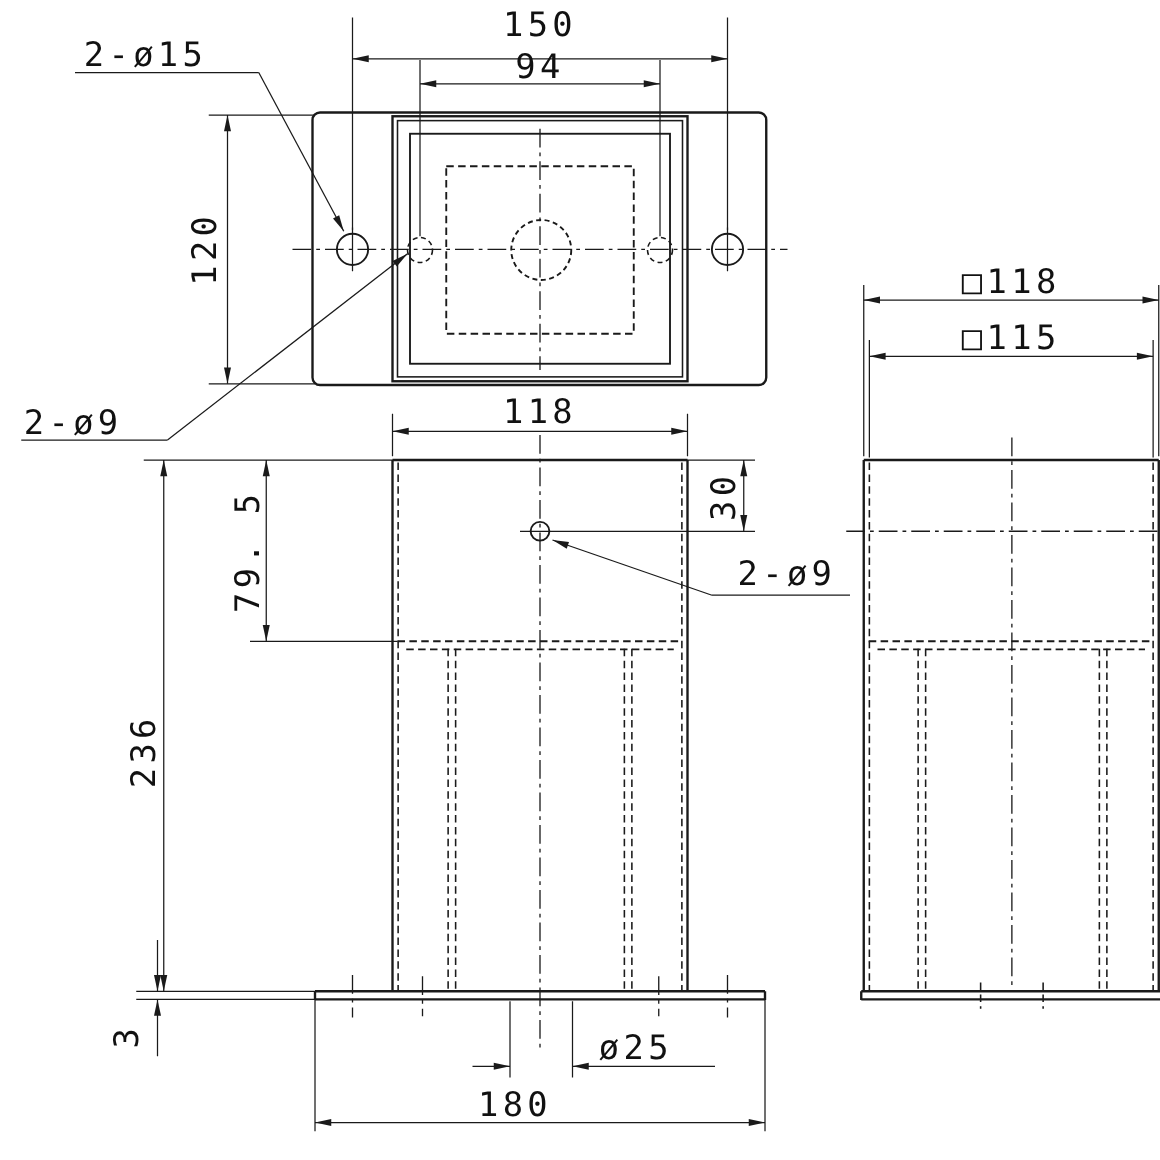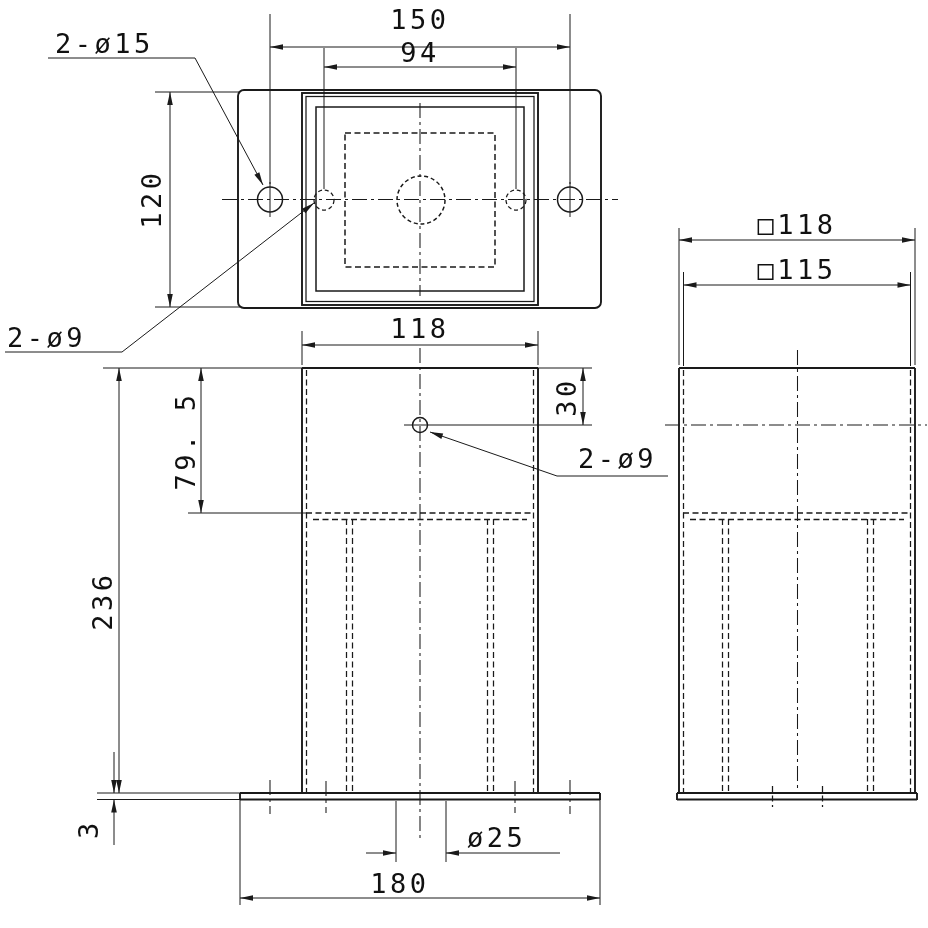--- a/index.html
+++ b/index.html
@@ -1,16 +1,16 @@
 <!DOCTYPE html>
 <html><head>
 <meta charset="utf-8">
 <style>
   html,body{margin:0;padding:0;background:#ffffff;}
-  .canvas{width:804px;height:928px;background:#ffffff;position:relative;}
+  .canvas{width:804px;height:928px;background:#ffffff;position:relative;padding-left:12px;}
   svg line, svg rect, svg circle{stroke:#1a1a1a;fill:none;stroke-linecap:butt;}
   .lw2{stroke-width:1.9;}
   .lw16{stroke-width:1.5;}
   .lw13{stroke-width:1.25;}
   .lw1{stroke-width:1;}
   .dash{stroke-dasharray:6 3.5;}
   .dash2{stroke-dasharray:4 2.8;}
   .cl{stroke-dasharray:15 4 3 4;stroke-width:1.05;}
   .dim{stroke-width:1;marker-start:url(#arw);marker-end:url(#arw);}
   .dimE{stroke-width:1;marker-end:url(#arw);}

